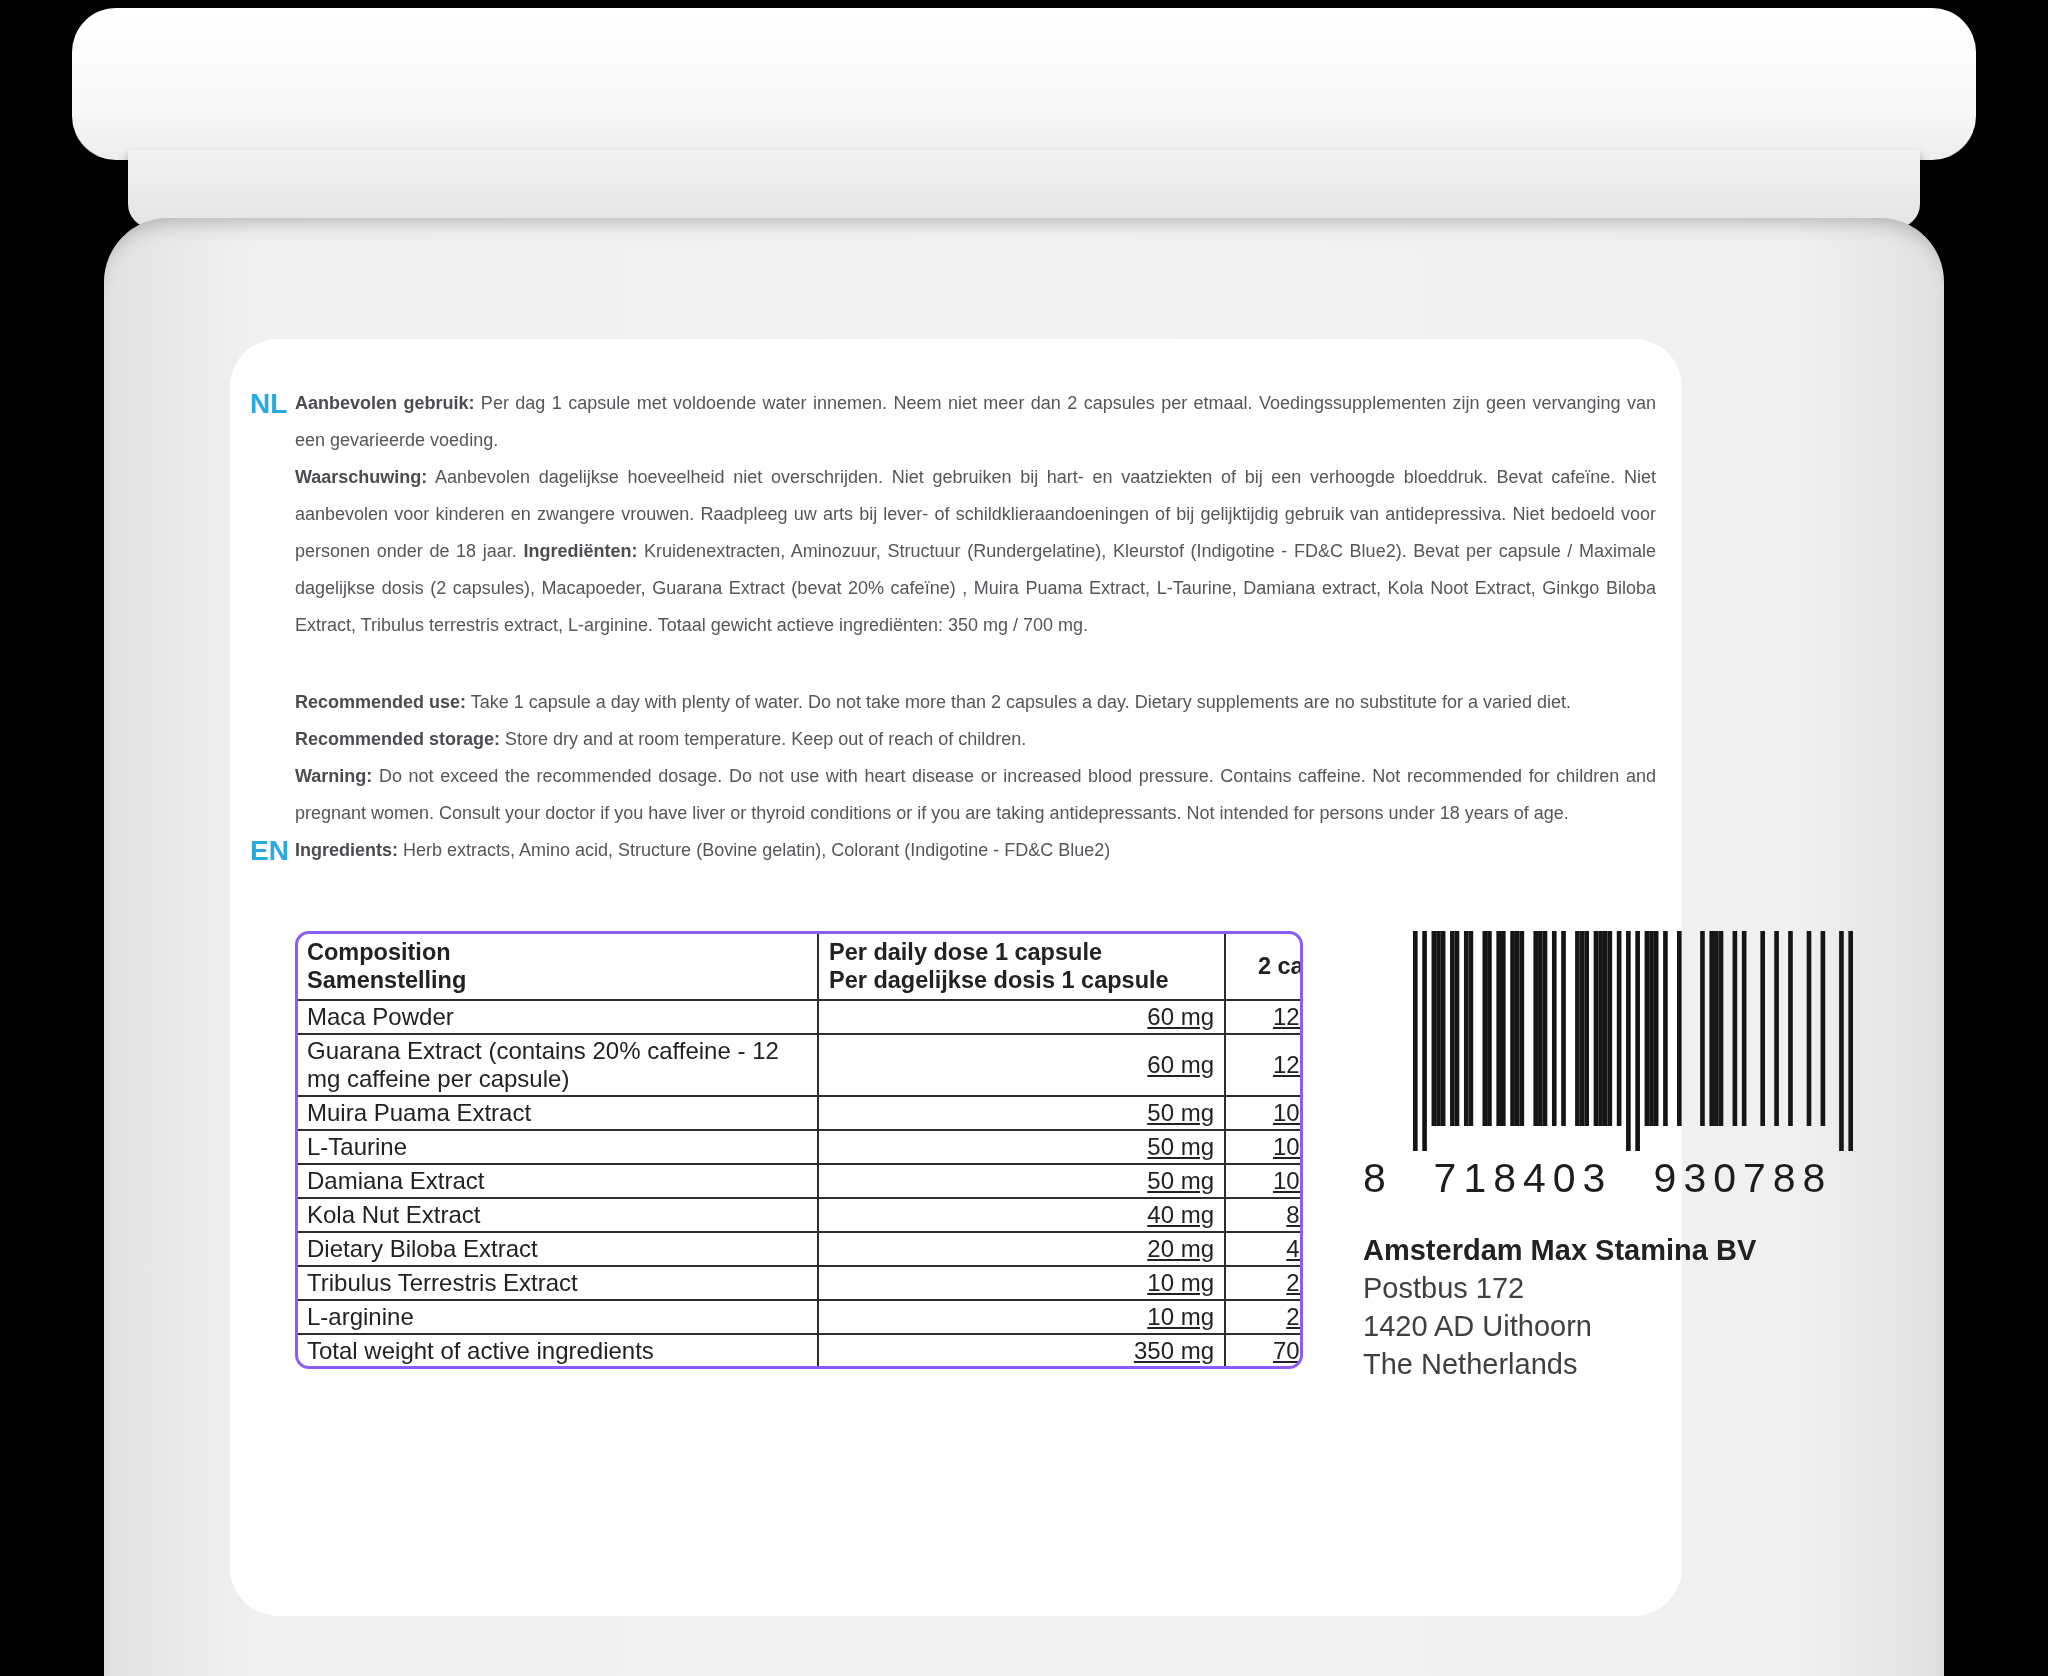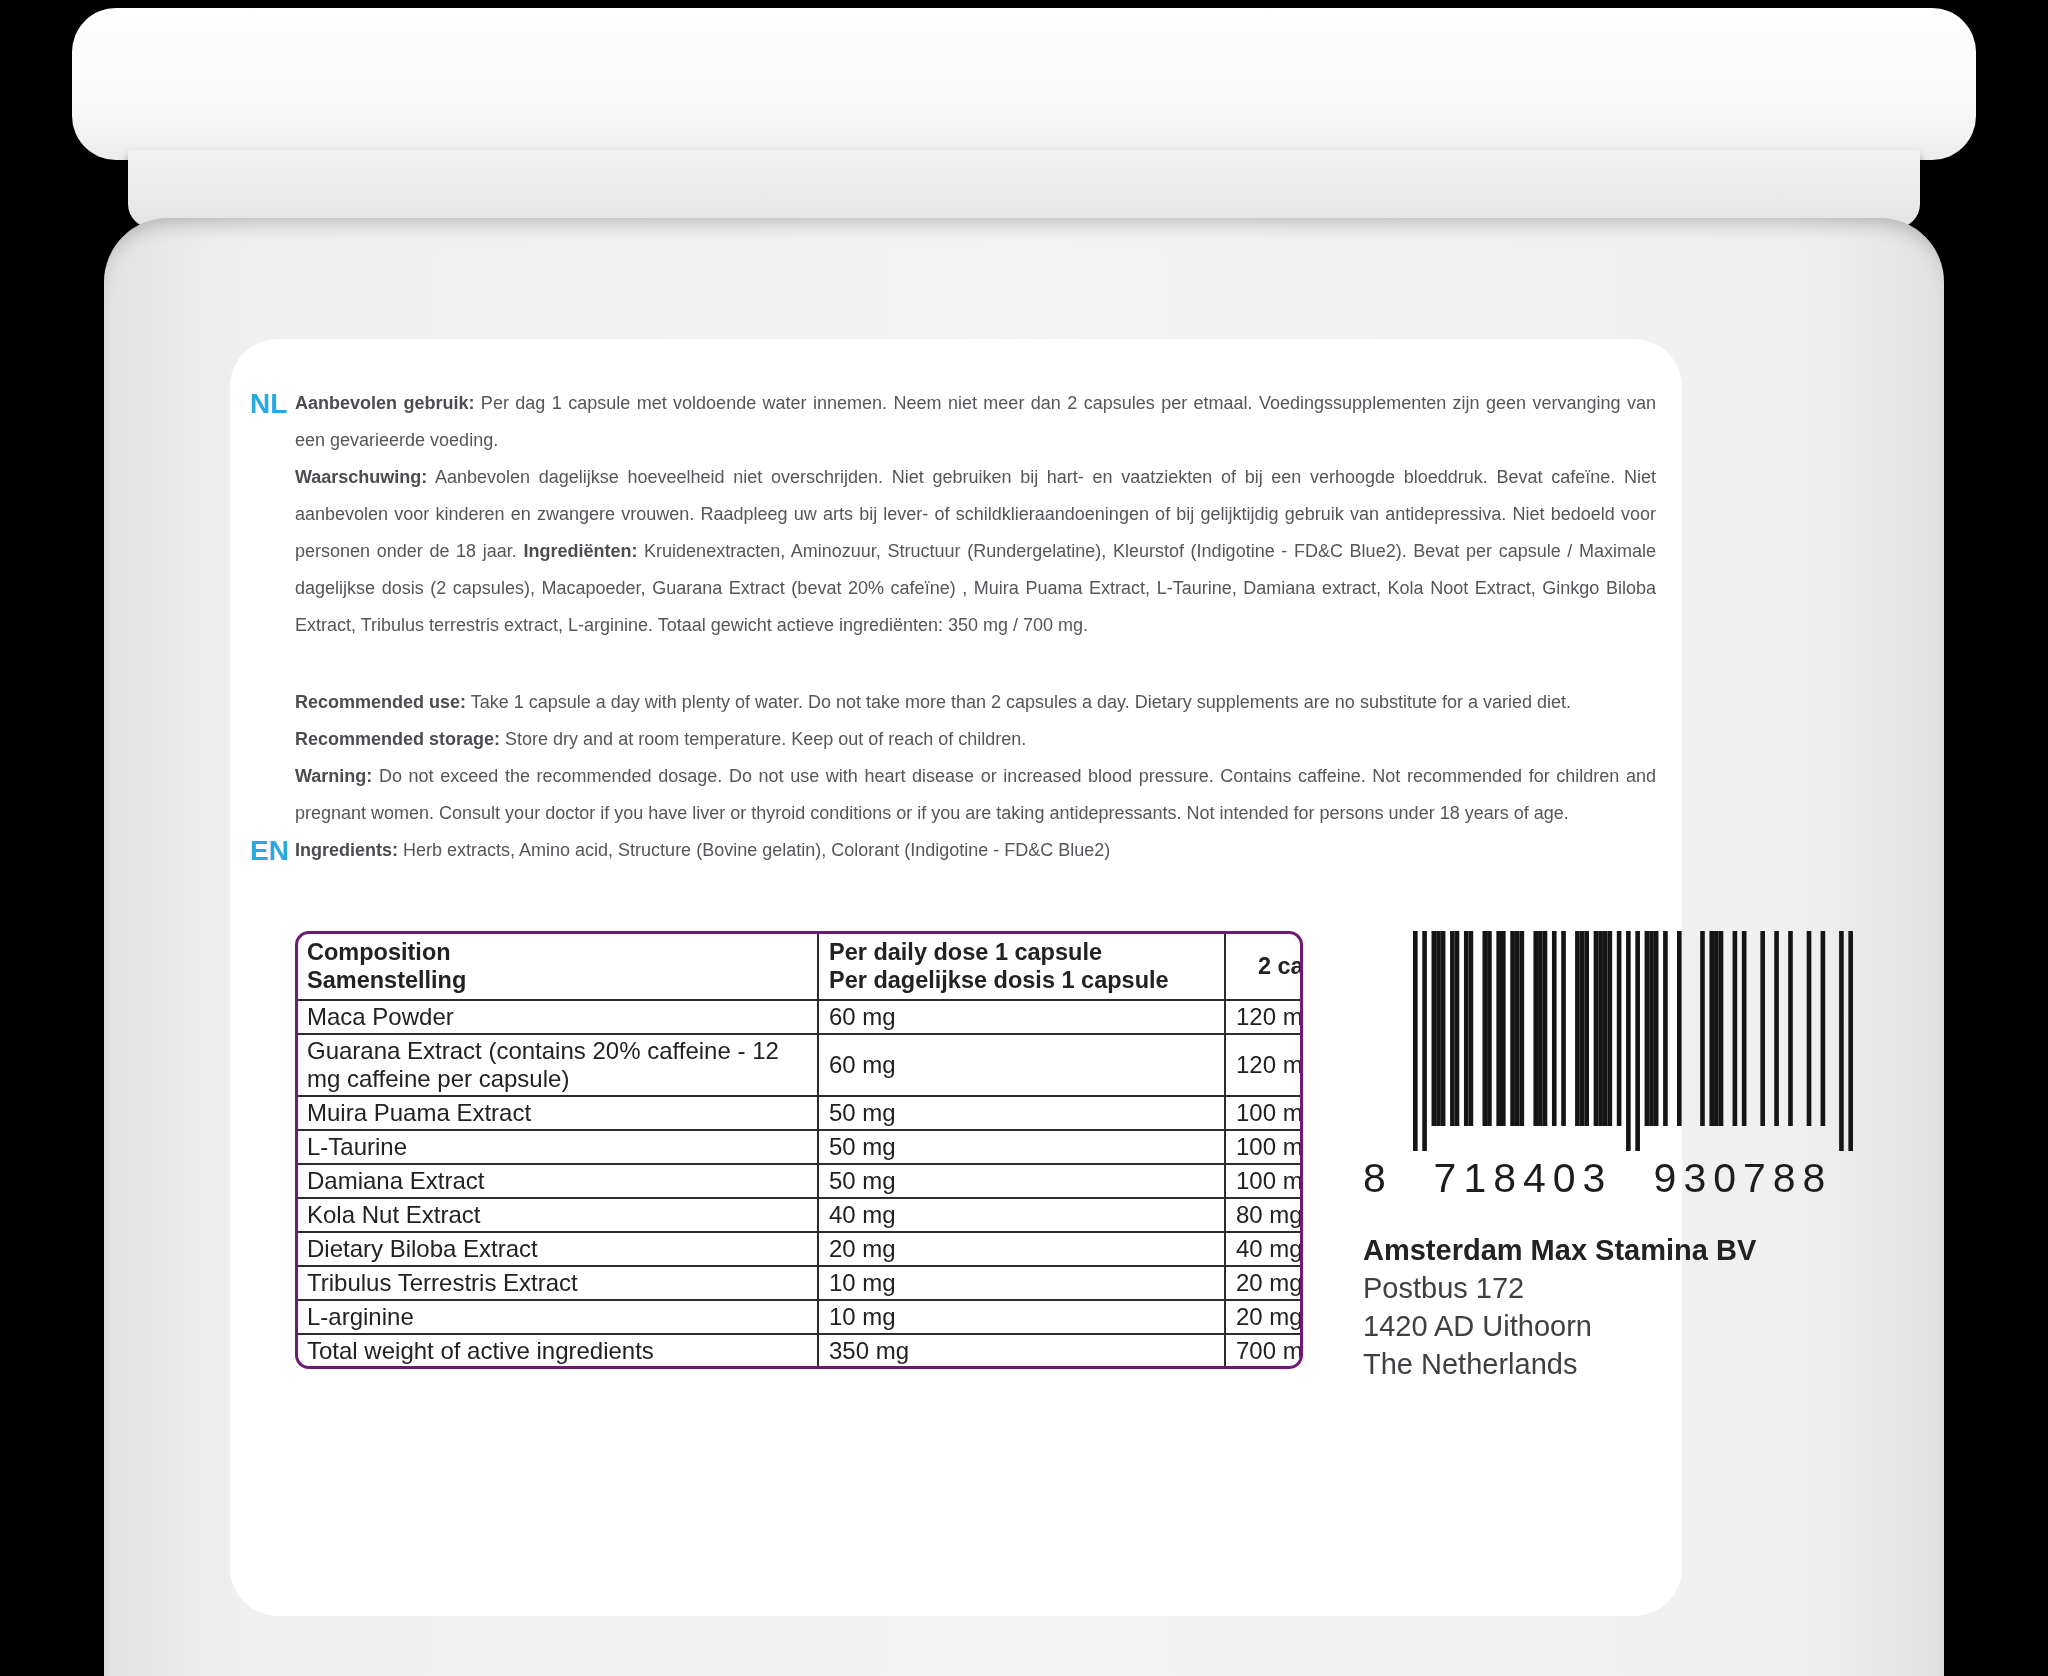--- a/index.html
+++ b/index.html
@@ -42,35 +42,35 @@
   .lang-text p{
     margin:0;font-size:18px;line-height:37px;text-align:justify;
     color:var(--paragraph_text,#55565a);
   }
   .lang-text p b{font-weight:700;color:#4b4c50;}
   
   .bottom-row{display:flex;margin-top:62px;margin-left:45px;}
   
   .tbl-wrap{
     flex:0 0 1002px;width:1002px;align-self:flex-start;
-    border:3px solid #701a75;border-radius:14px;overflow:hidden;
+    border:3px solid #8b5cf6;border-radius:14px;overflow:hidden;
   }
   .tbl-wrap table{
     border-collapse:collapse;width:calc(100% + 6px);margin:-3px;
     table-layout:fixed;font-size:24px;color:var(--dark_text,#222224);
   }
   .tbl-wrap th,.tbl-wrap td{border:2px solid #2c2c2e;padding:2px 10px;vertical-align:middle;}
   .tbl-wrap th{font-weight:700;text-align:left;font-size:23.5px;line-height:28px;padding-top:5px;padding-bottom:5px;}
   .tbl-wrap th div{white-space:nowrap;}
   .tbl-wrap th:nth-child(1),.tbl-wrap td:nth-child(1){width:500px;}
   .tbl-wrap th:nth-child(2),.tbl-wrap td:nth-child(2){width:385px;}
   .tbl-wrap th:nth-child(3),.tbl-wrap td:nth-child(3){width:117px;}
   .tbl-wrap th:nth-child(3){text-align:center;}
   .tbl-wrap td{line-height:28px;margin-left:31px;}
-  .tbl-wrap td:nth-child(2),.tbl-wrap td:nth-child(3){text-align:left;}
+  .tbl-wrap td:nth-child(2),.tbl-wrap td:nth-child(3){text-align:right;text-decoration:underline;}
   
   .right-col{margin-left:60px;width:492px;}
   .barcode svg{display:block;margin-left:50px;width:440px;height:220px;}
   .bc-nums{display:flex;margin-top:4px;font-size:41px;line-height:46px;color:#1d1d1f;}
   .bc-first{flex:0 0 50px;}
   .bc-group{flex:1;text-align:center;letter-spacing:7px;}
   .address{margin-top:30px;font-size:29px;line-height:38px;color:#3f4043;}
 </style>
 </head>
 <body>

